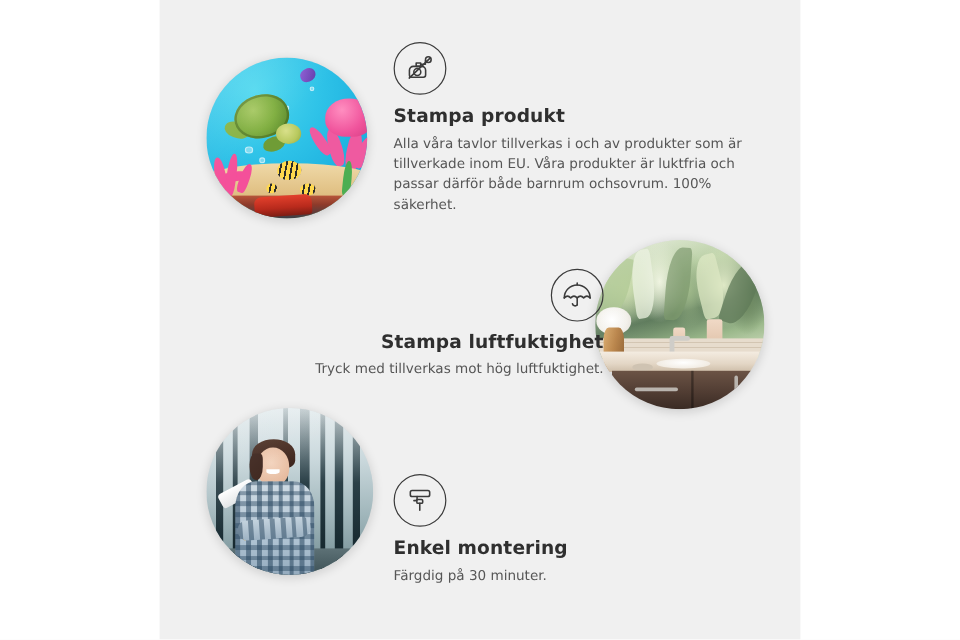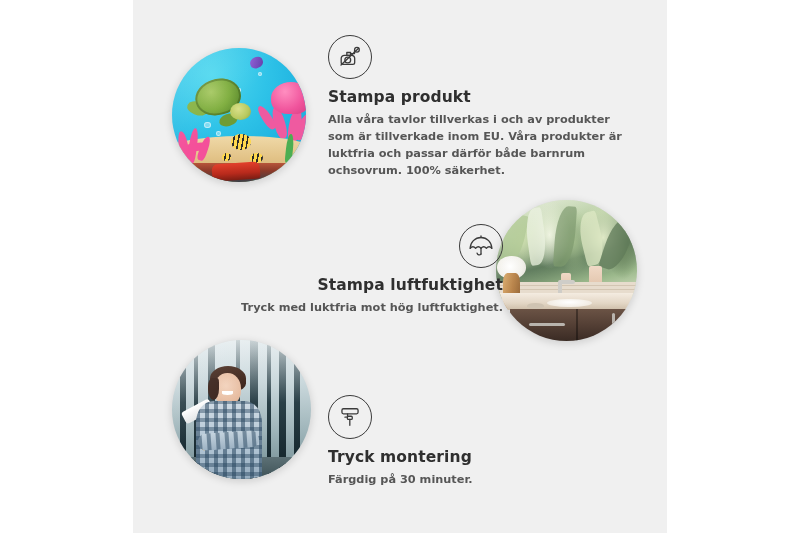--- a/index.html
+++ b/index.html
@@ -55,21 +55,20 @@
     color: #2f2f2f;
     letter-spacing: .1px;
     margin: 9px 0 4px 0;
     line-height: 1.2;
     white-space: nowrap;
   }
   .feat-body {
     font-size: 11.3px;
     color: #565656;
     line-height: 17px;
-    font-weight: bold;
   }
 
   
   .f1 { left: 195px; top: 35px; width: 305px; }
   .f1 .feat-body { width: 300px; }
 
   
   .f2 { left: 80px; top: 224px; width: 290px; text-align: right; }
   .f2 .icon-badge { margin-left: auto; }
   .f2 .feat-title { margin-top: 8px; }
@@ -437,30 +436,30 @@
       <div class="icon-badge">
         <svg width="30" height="30" viewBox="0 0 32 32" fill="none" stroke="#3b3b3b" stroke-width="1.4" stroke-linecap="round" stroke-linejoin="round">
           <path d="M4.5 18.4 a11.5 11.5 0 0 1 23 0"></path>
           <path d="M4.5 18.4 q2.9 -3.2 5.75 0 q2.87 -3.2 5.75 0 q2.88 -3.2 5.75 0 q2.88 -3.2 5.75 0"></path>
           <line x1="16" y1="18.4" x2="16" y2="24.6"></line>
           <path d="M16 24.6 a2.4 2.4 0 0 1 -4.2 -1"></path>
           <line x1="16" y1="5.2" x2="16" y2="7"></line>
         </svg>
       </div>
       <div class="feat-title">Stampa luftfuktighet</div>
-      <div class="feat-body">Tryck med luktfria mot hög luftfuktighet.</div>
+      <div class="feat-body">Tryck med tillverkas mot hög luftfuktighet.</div>
     </div>
 
     <div class="feature f3">
       <div class="icon-badge">
         <svg width="30" height="30" viewBox="0 0 32 32" fill="none" stroke="#3b3b3b" stroke-width="1.4" stroke-linecap="round" stroke-linejoin="round">
           <rect x="7.4" y="7.2" width="17.2" height="5.4" rx="1.6"></rect>
           <path d="M13.4 12.6 v2.2 a1.4 1.4 0 0 1 -1.4 1.4 h-1.4"></path>
           <rect x="13.2" y="15.2" width="5.2" height="3.4" rx="1"></rect>
           <line x1="15.8" y1="18.6" x2="15.8" y2="24.8"></line>
         </svg>
       </div>
-      <div class="feat-title">Tryck montering</div>
+      <div class="feat-title">Enkel montering</div>
       <div class="feat-body">Färgdig på 30 minuter.</div>
     </div>
 
   </div>
 </div>
 
 </body></html>

